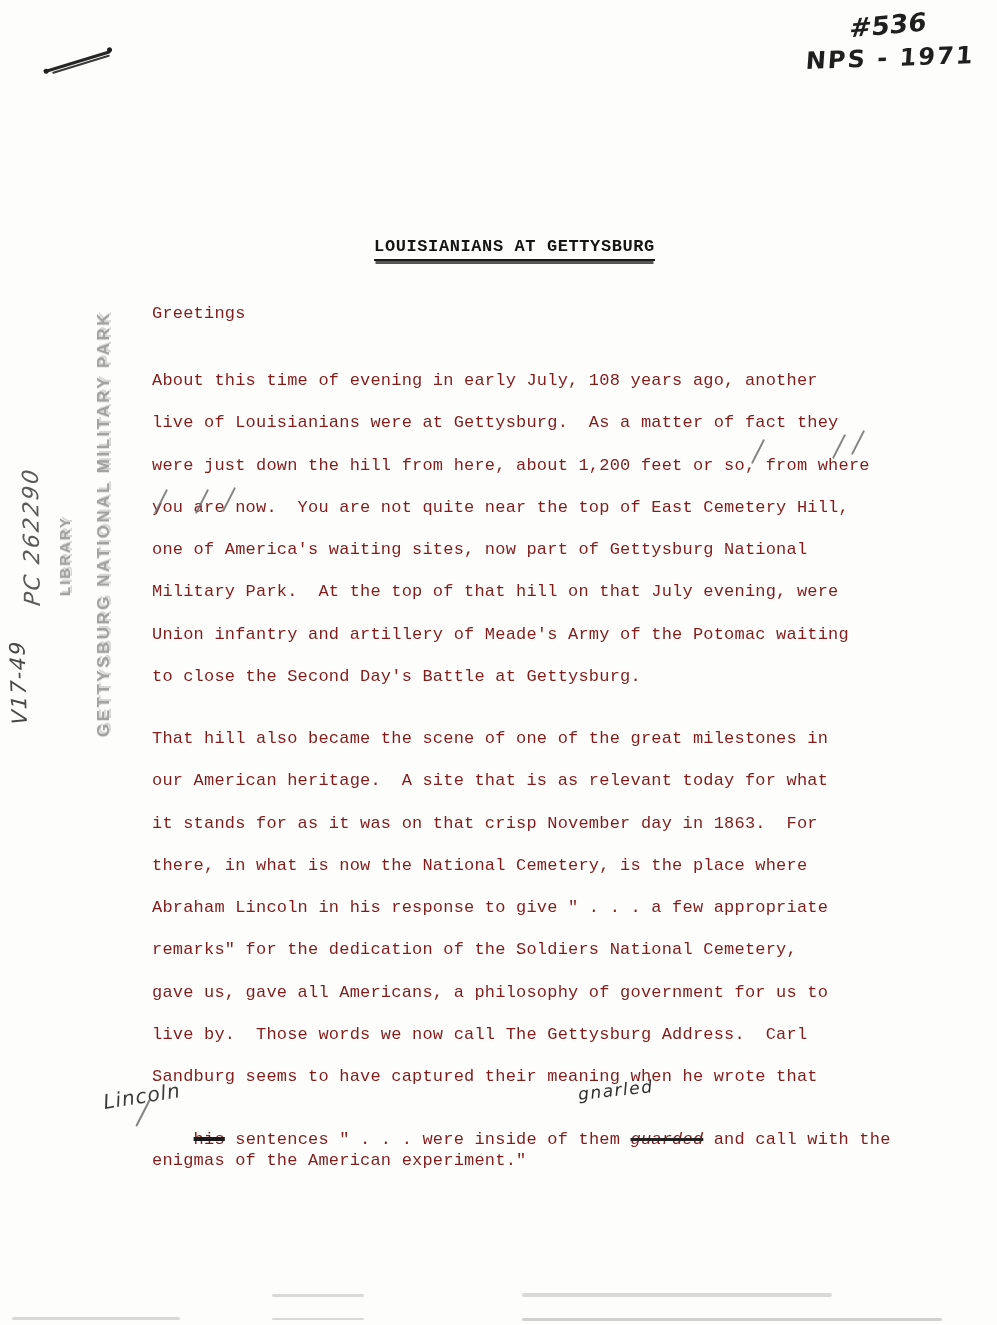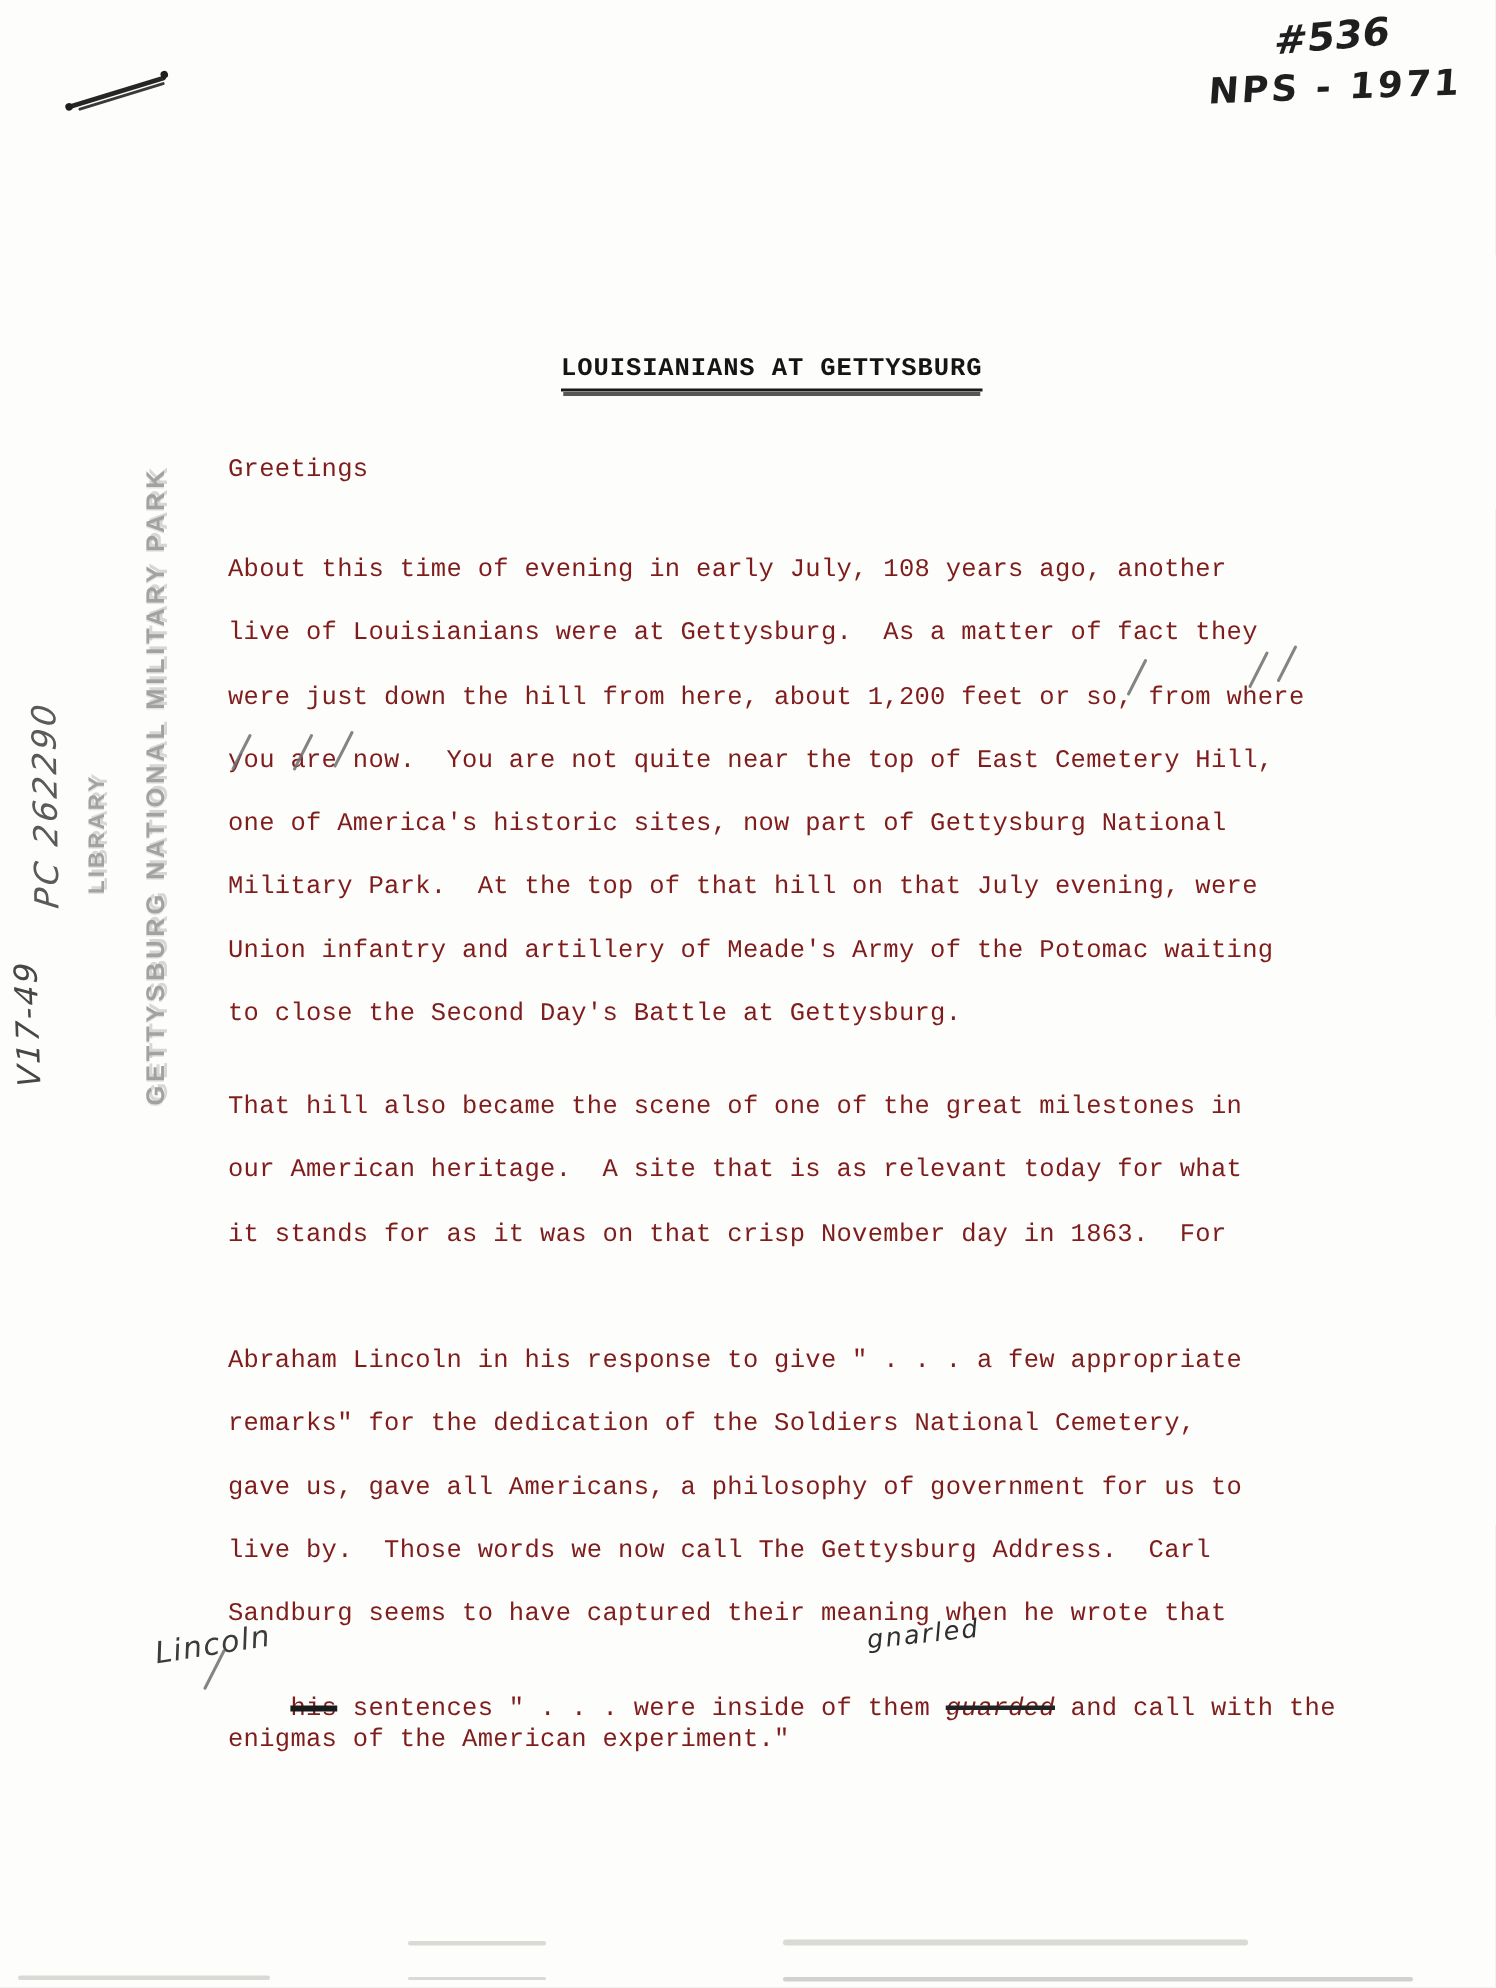--- a/index.html
+++ b/index.html
@@ -115,28 +115,29 @@
   <div class="title-wrap">
     <span class="doc-title">LOUISIANIANS AT GETTYSBURG</span>
   </div>
 
   <div class="tline" style="top:303px">Greetings</div>
 
   <div class="tline" style="top:370px">About this time of evening in early July, 108 years ago, another</div>
   <div class="tline" style="top:412px">live of Louisianians were at Gettysburg.  As a matter of fact they</div>
   <div class="tline" style="top:455px">were just down the hill from here, about 1,200 feet or so, from where</div>
   <div class="tline" style="top:497px">you are now.  You are not quite near the top of East Cemetery Hill,</div>
-  <div class="tline" style="top:539px">one of America's historic sites, now part of Gettysburg National</div>
+  <div class="tline" style="top:539px">one of America's waiting sites, now part of Gettysburg National</div>
   <div class="tline" style="top:581px">Military Park.  At the top of that hill on that July evening, were</div>
   <div class="tline" style="top:624px">Union infantry and artillery of Meade's Army of the Potomac waiting</div>
   <div class="tline" style="top:666px">to close the Second Day's Battle at Gettysburg.</div>
 
   <div class="tline" style="top:728px">That hill also became the scene of one of the great milestones in</div>
   <div class="tline" style="top:770px">our American heritage.  A site that is as relevant today for what</div>
   <div class="tline" style="top:813px">it stands for as it was on that crisp November day in 1863.  For</div>
+  <div class="tline" style="top:855px">there, in what is now the National Cemetery, is the place where</div>
   <div class="tline" style="top:897px">Abraham Lincoln in his response to give " . . . a few appropriate</div>
   <div class="tline" style="top:939px">remarks" for the dedication of the Soldiers National Cemetery,</div>
   <div class="tline" style="top:982px">gave us, gave all Americans, a philosophy of government for us to</div>
   <div class="tline" style="top:1024px">live by.  Those words we now call The Gettysburg Address.  Carl</div>
   <div class="tline" style="top:1066px">Sandburg seems to have captured their meaning when he wrote that</div>
 
   <div class="tline" style="top:1108px">
     <span class="heavy-strike">his</span><span> sentences " . . . were inside of them </span><span class="strike">guarded</span><span> and call with the</span>
   </div>
   <div class="tline" style="top:1150px">enigmas of the American experiment."</div>

